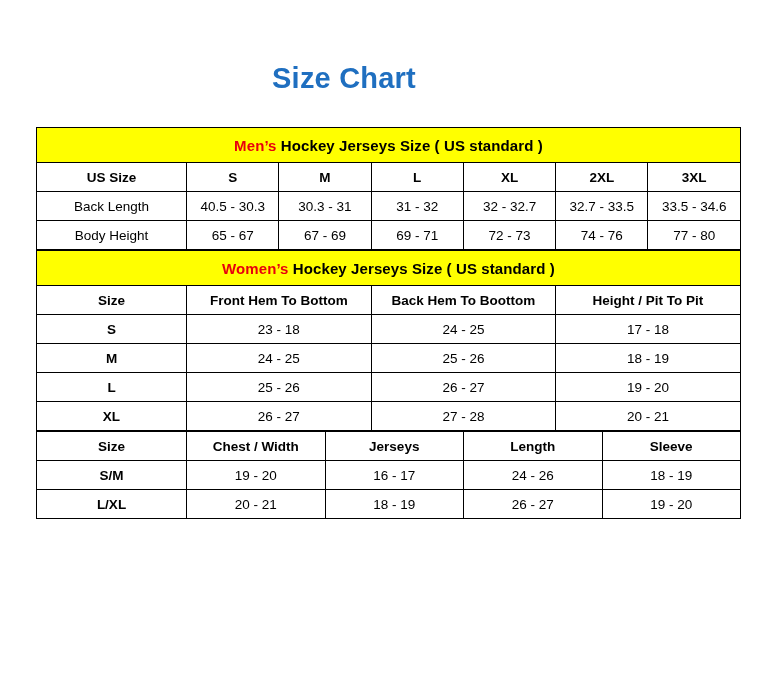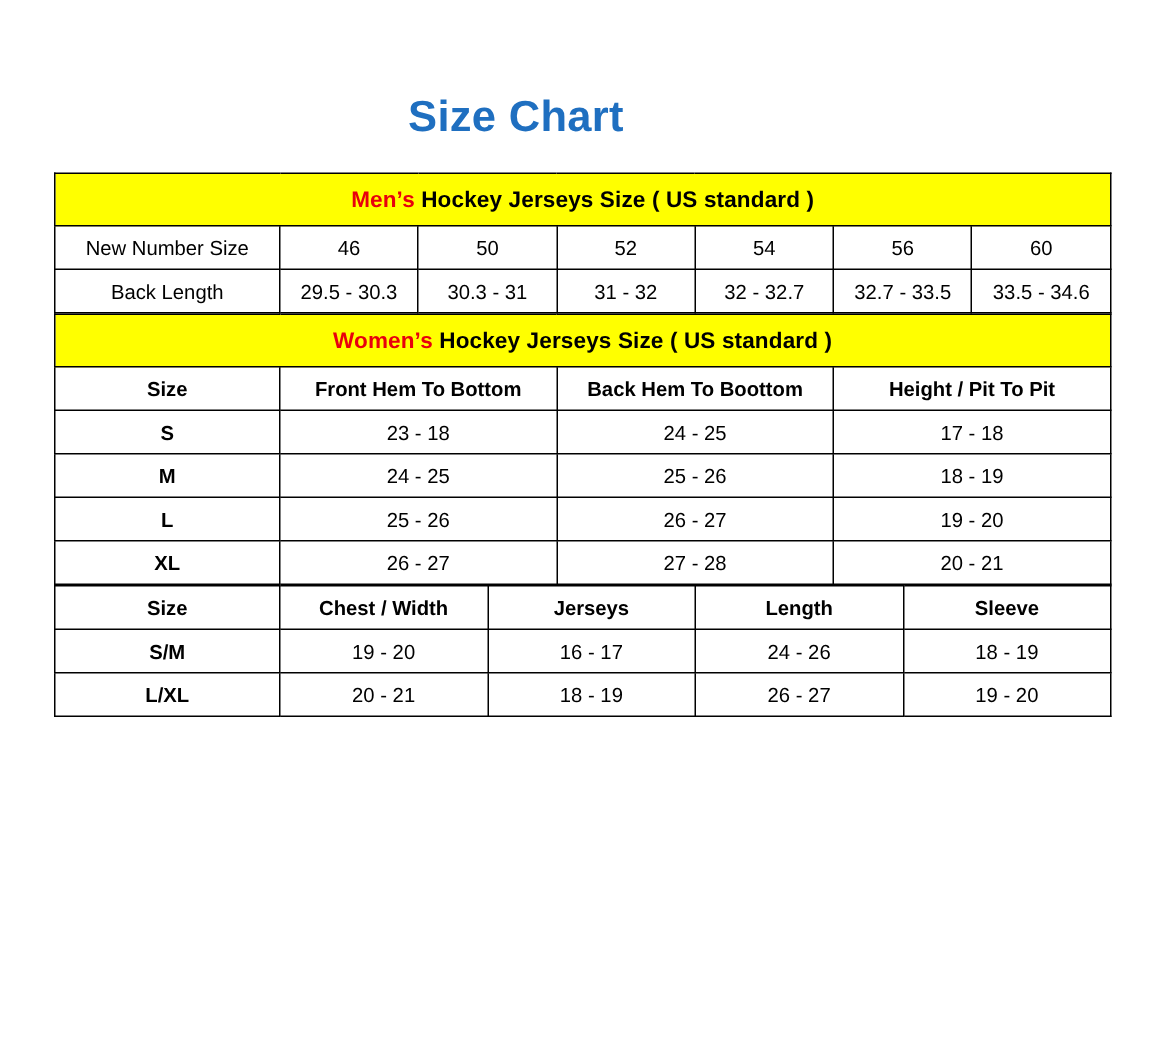--- a/index.html
+++ b/index.html
@@ -22,21 +22,21 @@
   }
   .title {
     text-align: center;
     color: #1f6fc0;
     font-size: 29px;
     font-weight: bold;
     padding-top: 62px;
     letter-spacing: 0.2px;
   }
   .chart-wrap {
-    margin: 20px 36px 0 36px;
+    margin: 32px 36px 0 36px;
   }
   table {
     border-collapse: collapse;
     table-layout: fixed;
     width: 704px;
     font-size: 13.5px;
   }
   td {
     border: 1px solid #000000;
     height: 26px;
@@ -93,37 +93,46 @@
           <col class="cx">
           <col class="cx">
       </colgroup>
       <tbody>
         <tr>
           <td class="section-head" colspan="7">
             <span class="accent">Men’s</span><span> Hockey Jerseys Size ( US standard )</span>
           </td>
         </tr>
         <tr>
-          <td class="rowlabel">New Number Size</td>
-          <td>46</td>
-          <td>50</td>
-          <td>52</td>
-          <td>54</td>
-          <td>56</td>
-          <td>60</td>
+          <td class="colhead">US Size</td>
+          <td class="colhead">S</td>
+          <td class="colhead">M</td>
+          <td class="colhead">L</td>
+          <td class="colhead">XL</td>
+          <td class="colhead">2XL</td>
+          <td class="colhead">3XL</td>
         </tr>
         <tr>
           <td class="rowlabel">Back Length</td>
-          <td>29.5 - 30.3</td>
+          <td>40.5 - 30.3</td>
           <td>30.3 - 31</td>
           <td>31 - 32</td>
           <td>32 - 32.7</td>
           <td>32.7 - 33.5</td>
           <td>33.5 - 34.6</td>
         </tr>
+        <tr>
+          <td class="rowlabel">Body Height</td>
+          <td>65 - 67</td>
+          <td>67 - 69</td>
+          <td>69 - 71</td>
+          <td>72 - 73</td>
+          <td>74 - 76</td>
+          <td>77 - 80</td>
+        </tr>
       </tbody>
     </table>
 
     <table class="women">
       <colgroup>
         <col class="c0">
           <col class="cx">
           <col class="cx">
           <col class="cx">
       </colgroup>

